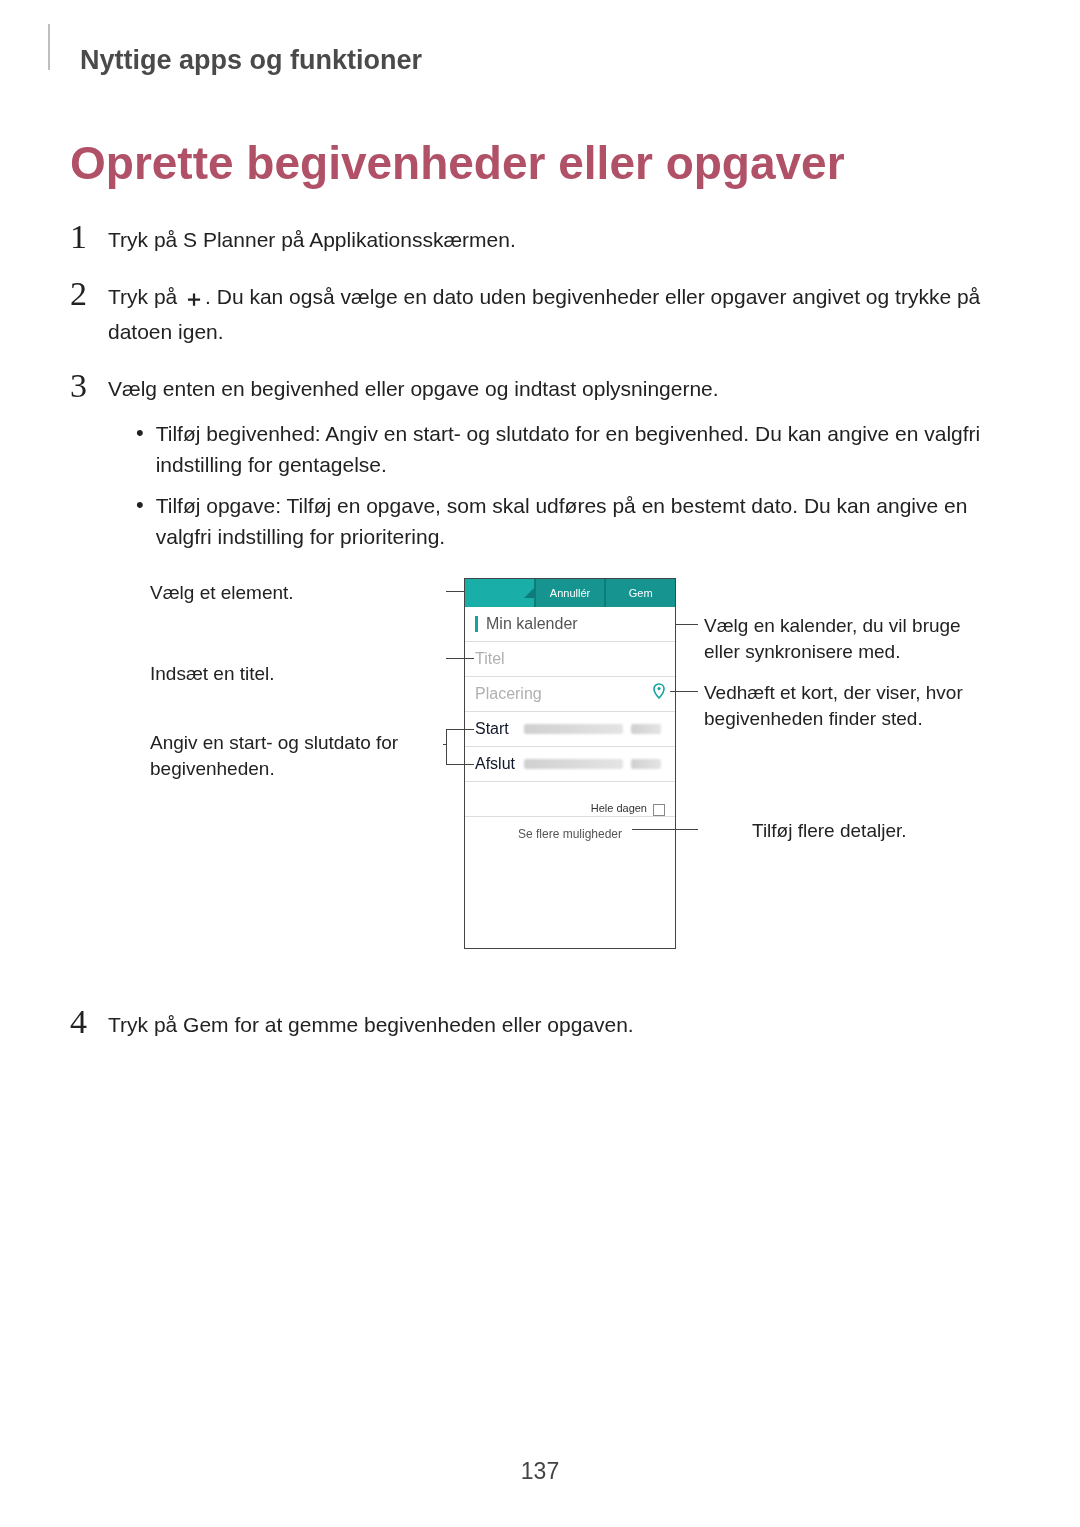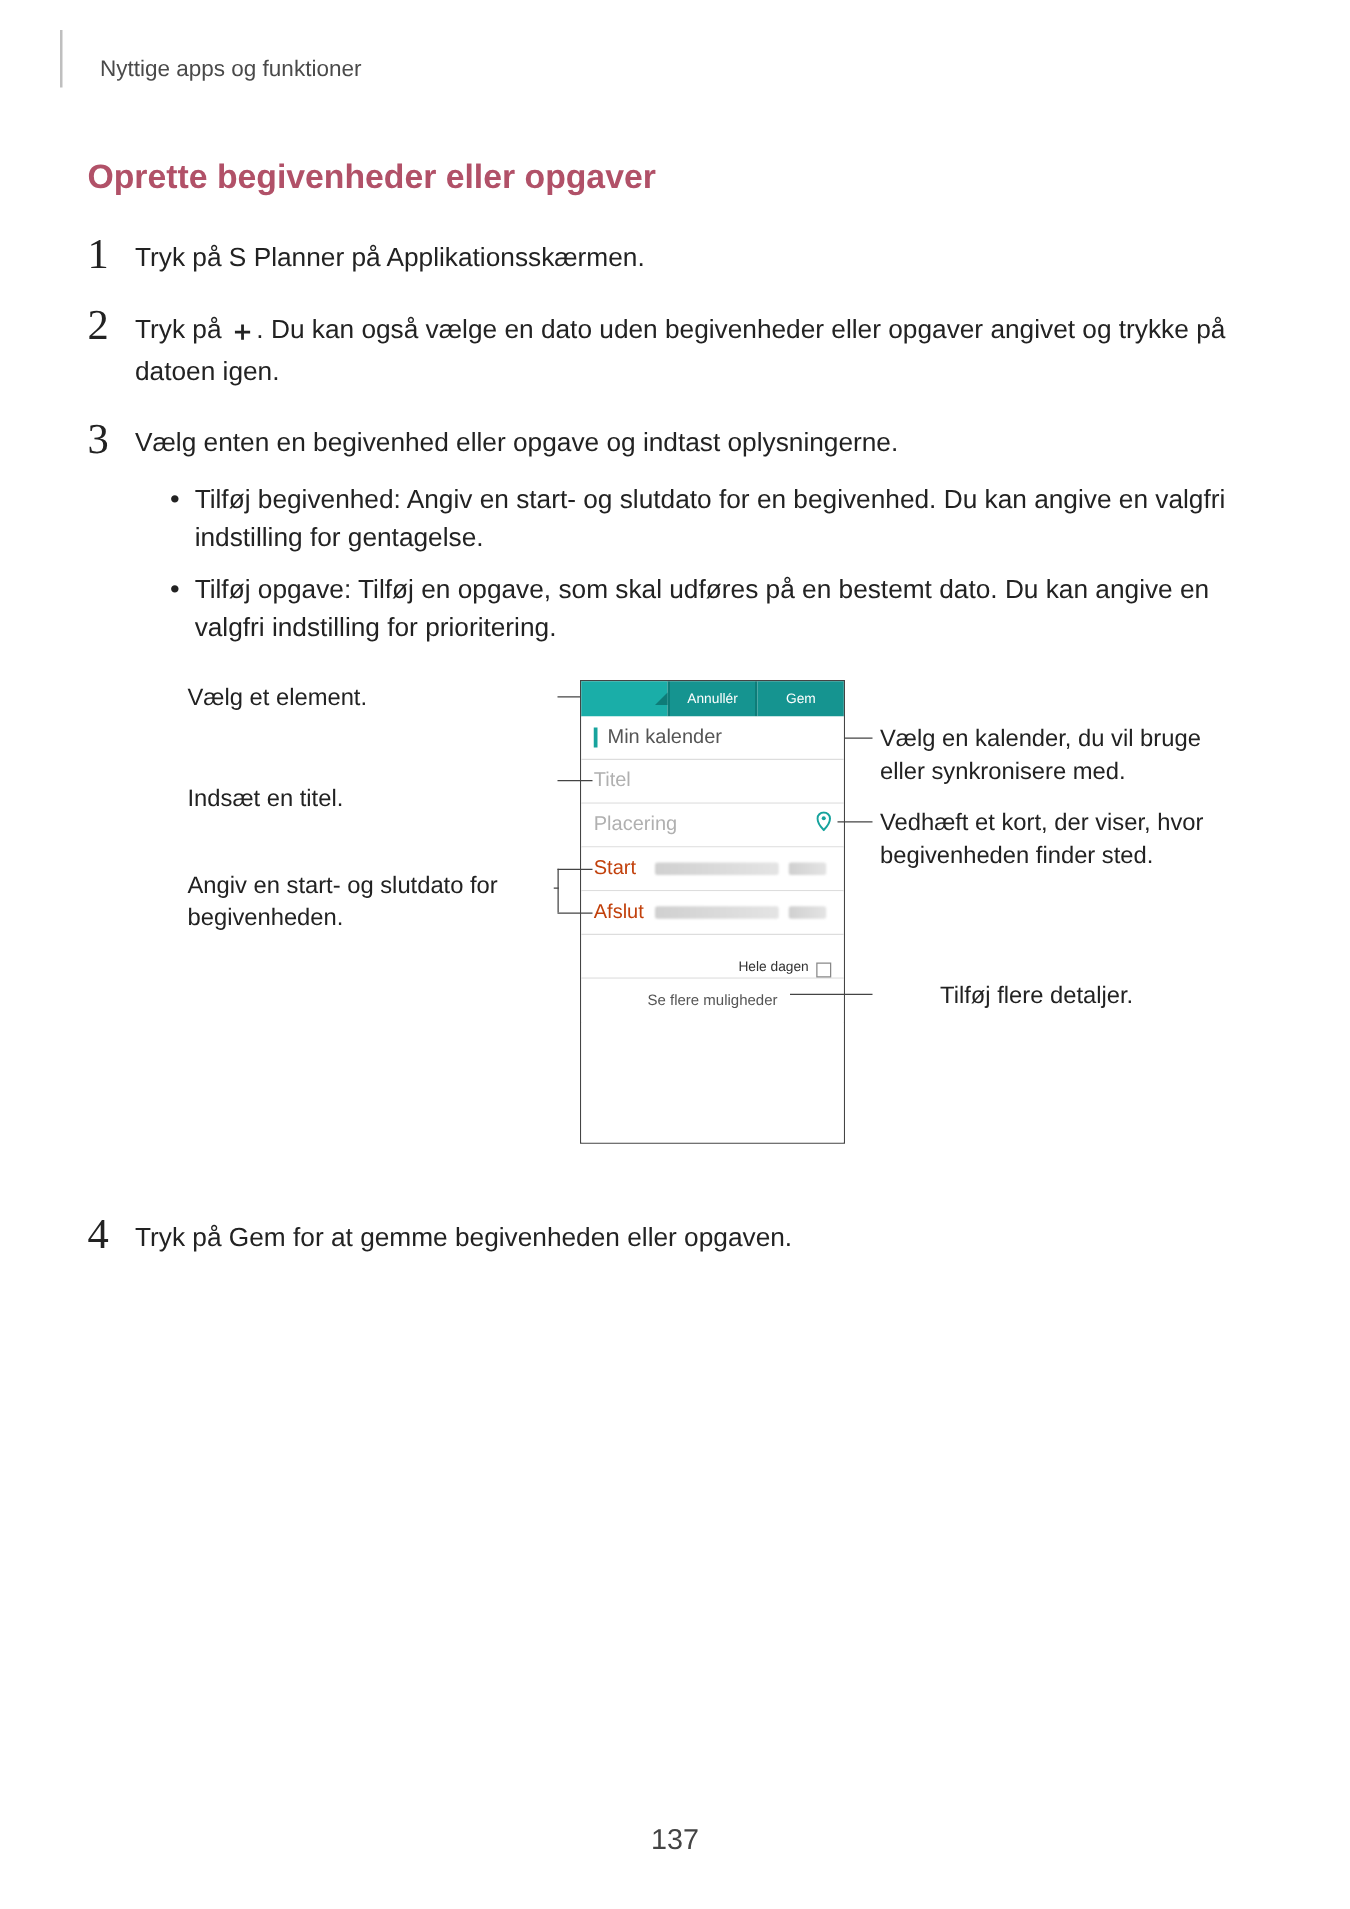--- a/index.html
+++ b/index.html
@@ -12,28 +12,29 @@
     position: relative;
   }
   .page { padding: 35px 70px 0 70px; }
   .header-rule {
     position: absolute;
     left: 48px; top: 24px;
     width: 2px; height: 46px;
     background: #bfbfbf;
   }
   .breadcrumb {
-    font-size: 18px;
+    font-size: 27px;
     color: #4a4a4a;
     margin-left: 10px;
     margin-top: 10px;
+    font-weight: bold;
   }
   .h2 {
     color: #b15168;
-    font-size: 27px;
+    font-size: 46px;
     font-weight: 700;
     margin-top: 60px;
     margin-bottom: 30px;
   }
   .steps { list-style: none; }
   .step {
     display: flex;
     align-items: flex-start;
     margin-bottom: 22px;
   }
@@ -123,21 +124,21 @@
     color: #555;
     font-size: 16px;
     background:#fff;
   }
   .row .bar {
     width: 3px; height: 16px;
     background: #17a39d;
     margin-right: 8px;
   }
   .row.input { color: #b0b0b0; }
-  .row-time { color:#c2410c; }
+  .row-time { color:#0f172a; }
   .row-time .lbl { width: 45px; }
   .row-time .blurred {
     flex:1; height: 10px; background: linear-gradient(90deg,#d0d0d0,#e4e4e4);
     margin: 0 4px; border-radius:2px; filter: blur(1px);
   }
   .row-time .blurred.short { flex:none; width:30px; }
   .loc-icon {
     margin-left: auto;
     color: #17a39d;
     font-size: 14px;

